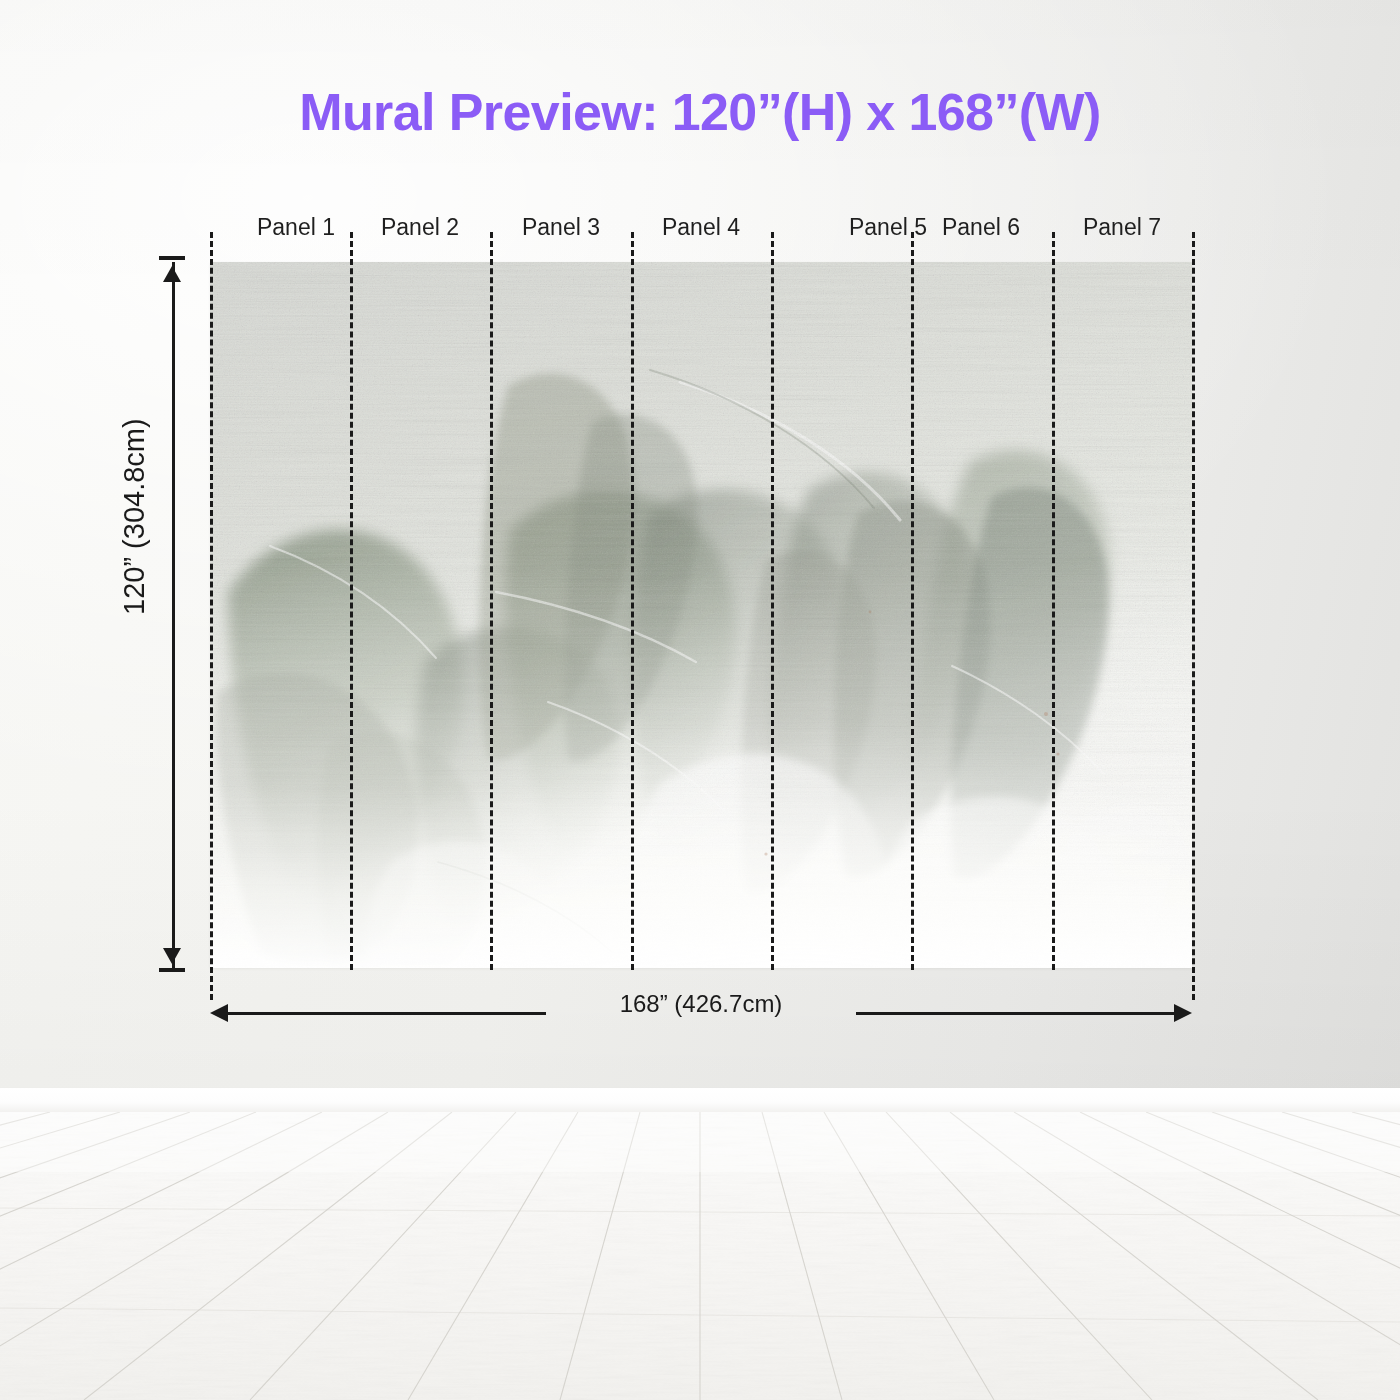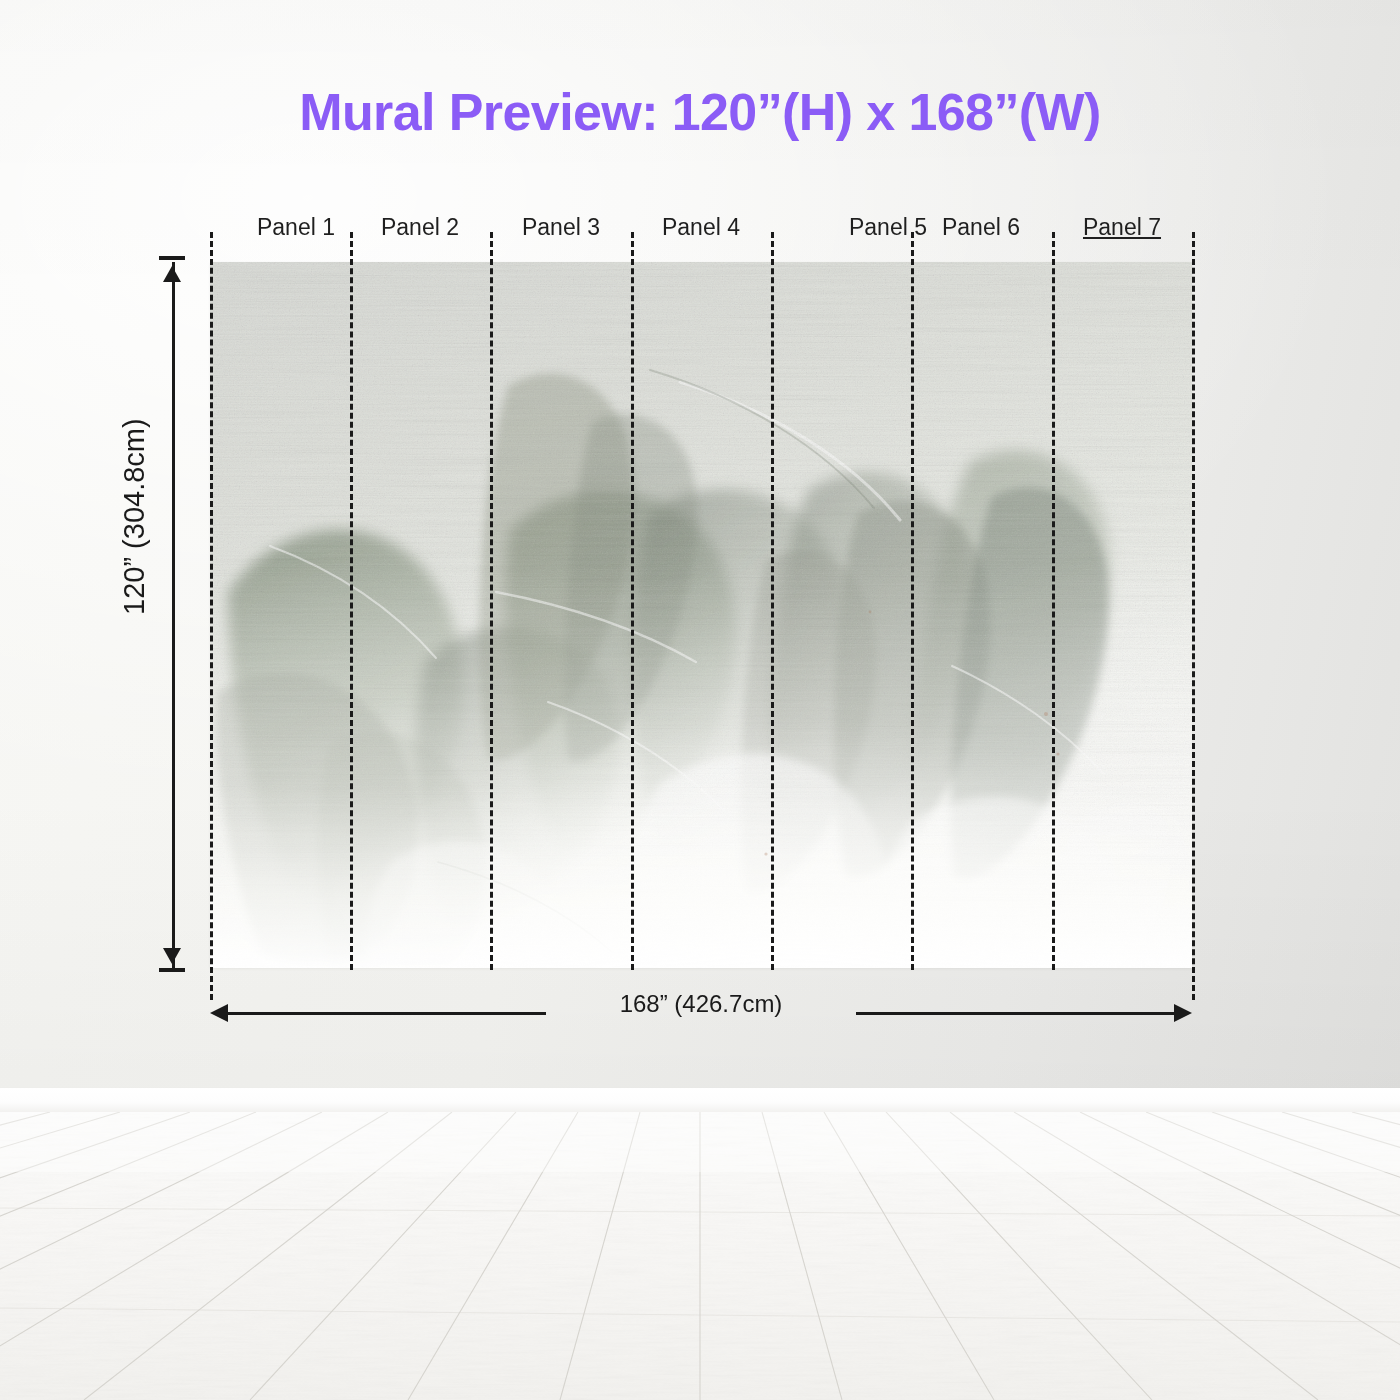--- a/index.html
+++ b/index.html
@@ -358,21 +358,21 @@
 
   <div class="panel-edge" style="left:210px;"></div>
   <div class="panel-edge" style="left:1192px;"></div>
 
   <div class="panel-label" style="left:296px;">Panel 1</div>
   <div class="panel-label" style="left:420px;">Panel 2</div>
   <div class="panel-label" style="left:561px;">Panel 3</div>
   <div class="panel-label" style="left:701px;">Panel 4</div>
   <div class="panel-label" style="left:888px;">Panel 5</div>
   <div class="panel-label" style="left:981px;">Panel 6</div>
-  <div class="panel-label" style="left:1122px;text-decoration:underline;">Panel 7</div>
+  <div class="panel-label" style="left:1122px;">Panel 7</div>
 
   <div class="v-dim">
     <div class="v-line"></div>
     <div class="v-cap top"></div>
     <div class="v-cap bot"></div>
     <div class="arrow-up"></div>
     <div class="arrow-down"></div>
   </div>
   <div class="v-dim-label">120” (304.8cm)</div>
 

